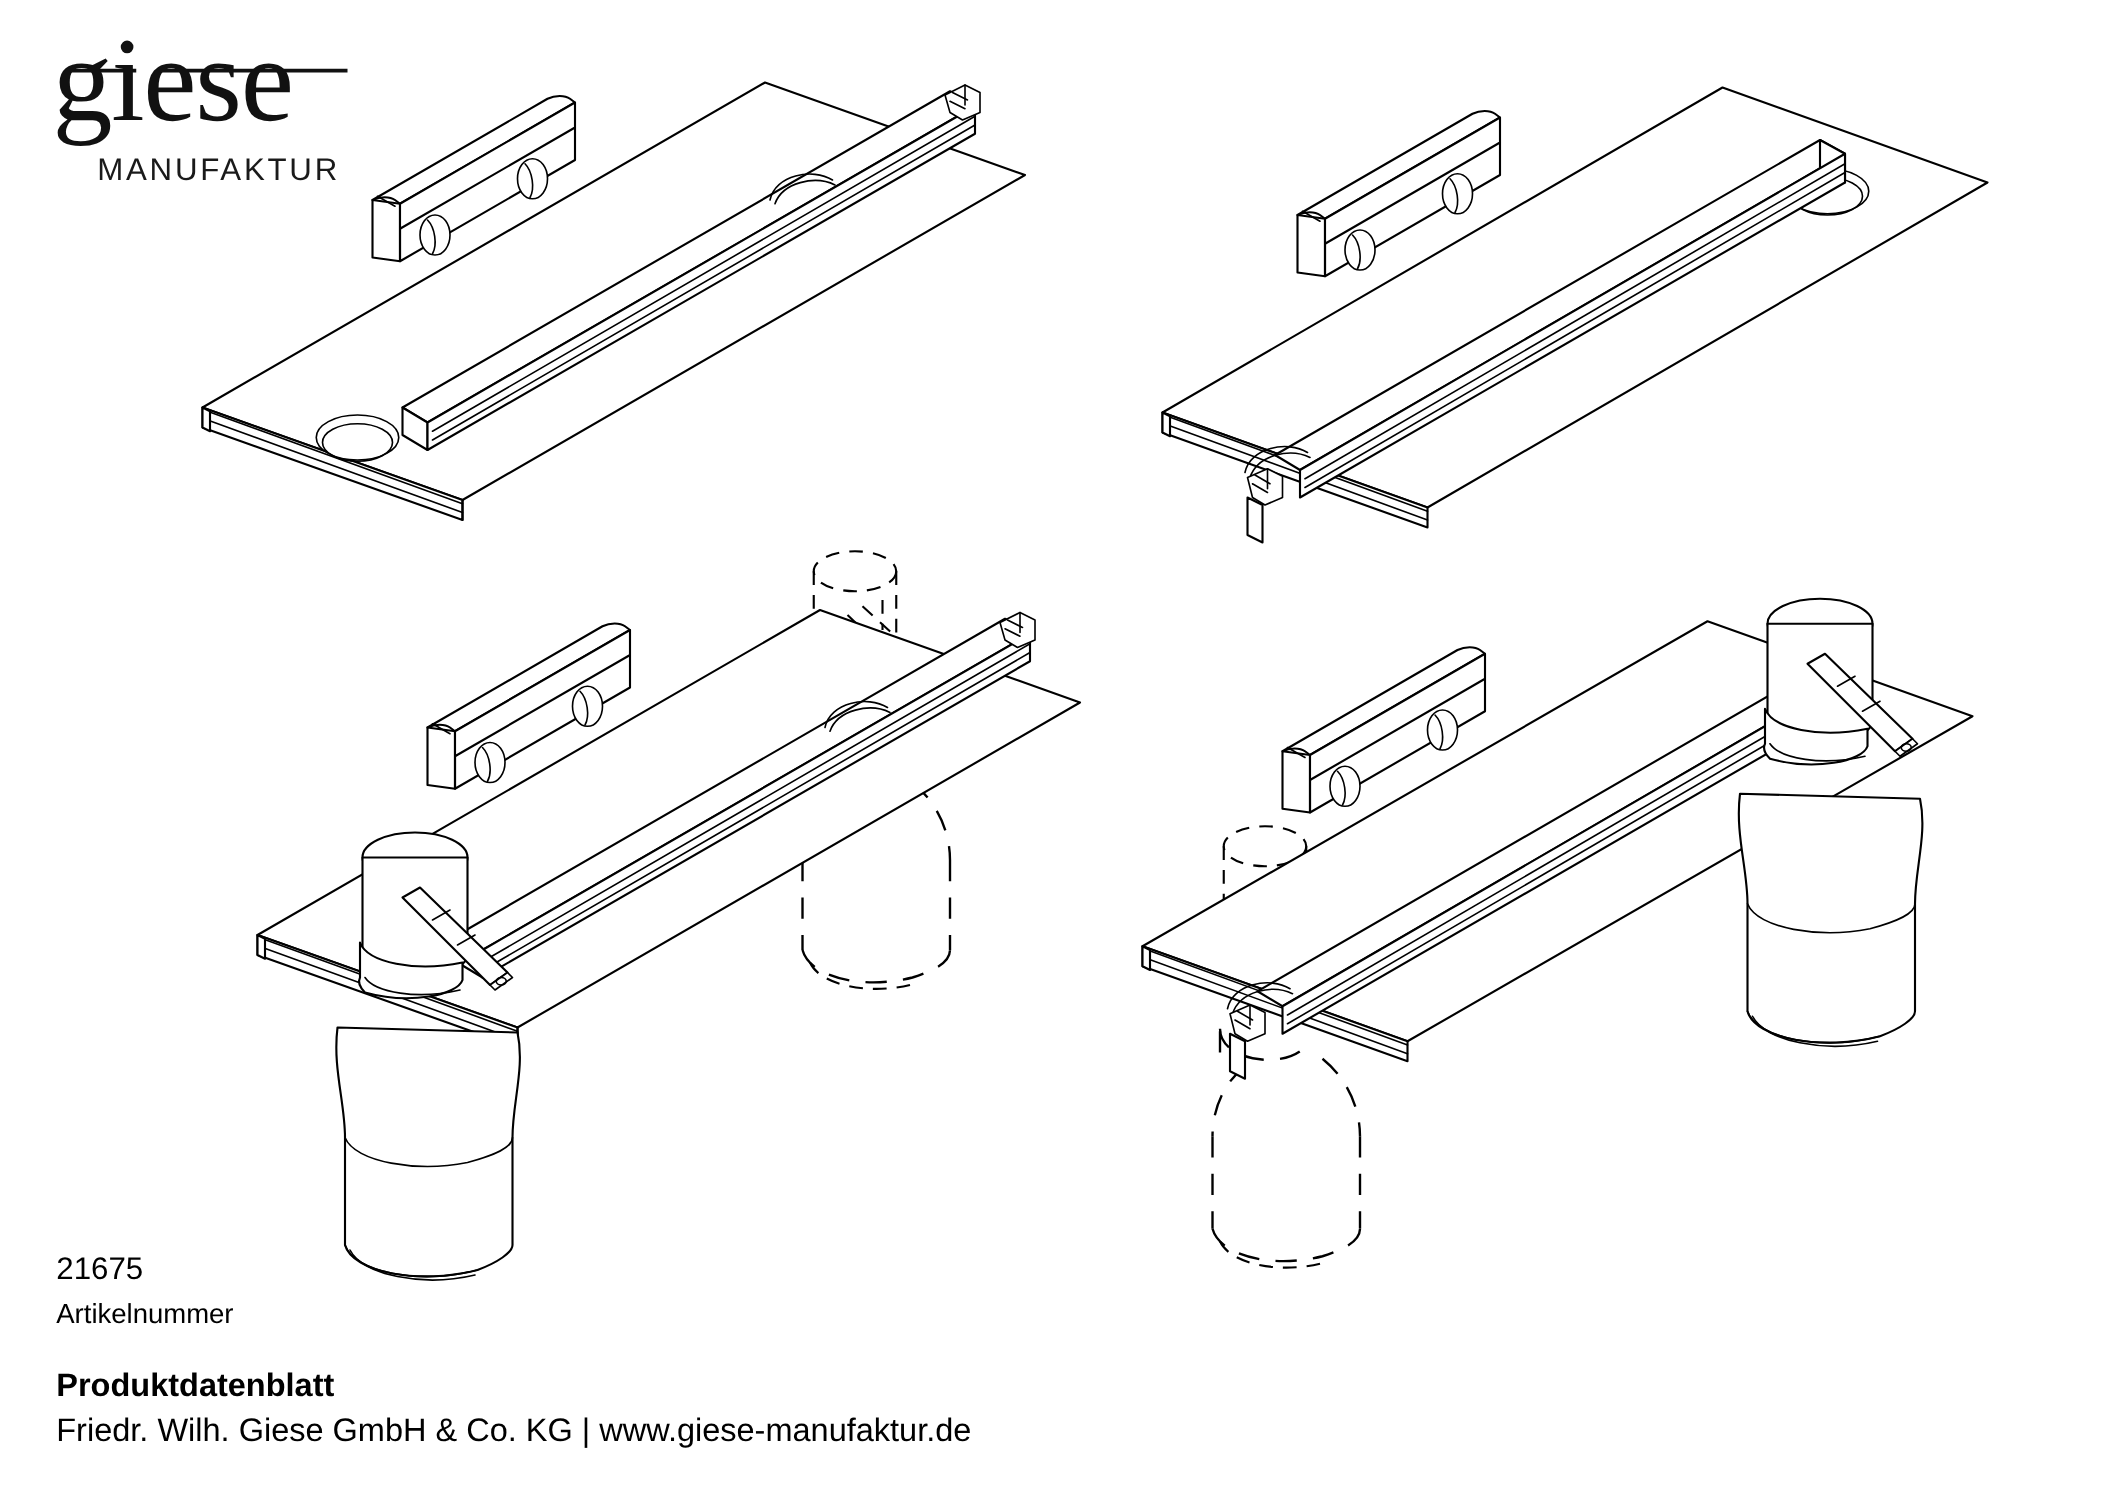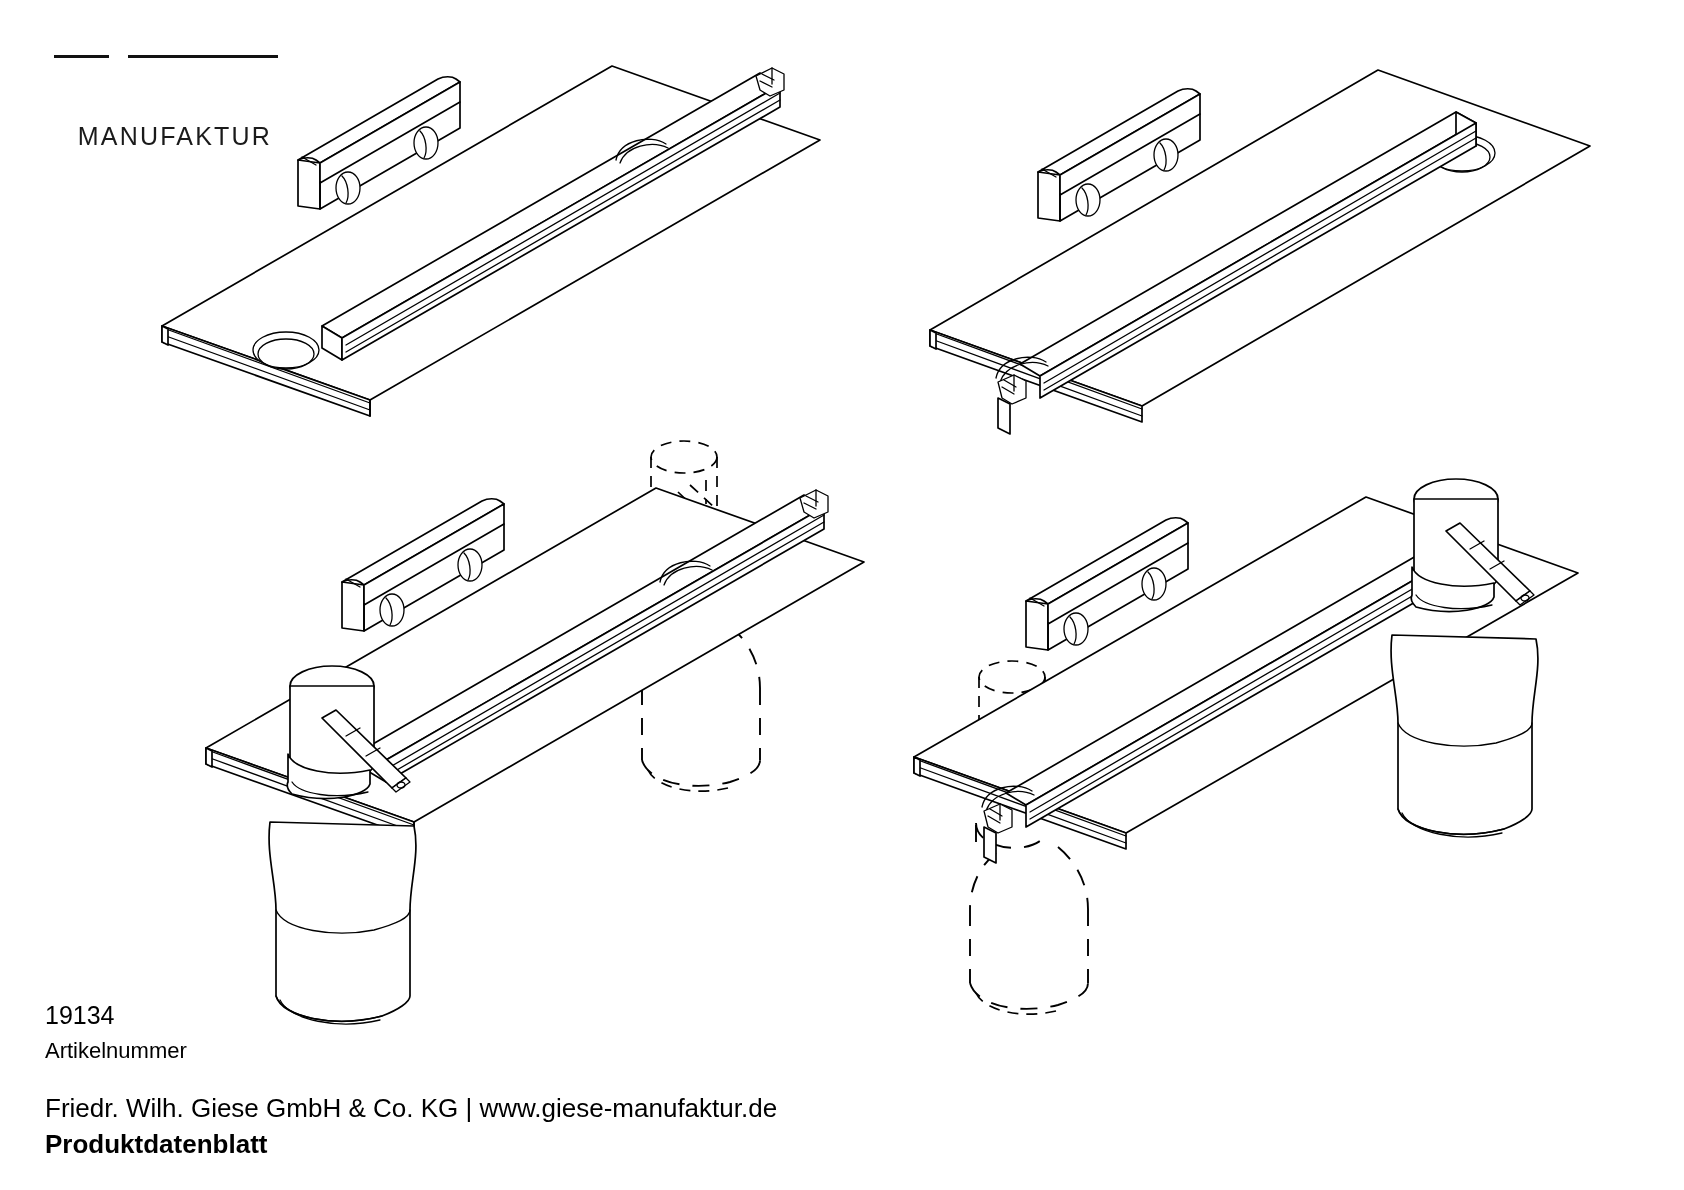--- a/index.html
+++ b/index.html
@@ -151,20 +151,21 @@
     line-height: 36px;
     color: #000000;
   }
 </style>
 </head>
 <body>
 
 <div id="logo-block">
   <div id="logo-rule-left"></div>
   <div id="logo-rule-right"></div>
+  <div id="logo-wordmark">giese</div>
   <div id="logo-sub">MANUFAKTUR</div>
 </div>
 
 <div class="drawing" id="drawing-top-left">
   <svg viewBox="0 0 760 430" width="760" height="430">
     <g>
 
       <path class="ln-face" d="M 42 296 L 492 36 L 700 110 L 250 370 Z"></path>
 
       <path class="ln-face" d="M 42 296 L 250 370 L 250 386 L 42 312 Z"></path>
@@ -451,20 +452,20 @@
       <path class="ln-thin" d="M 610 114 L 624 106"></path>
       <path class="ln-face-thin" d="M 636 146 L 650 136 L 654 140 L 640 150 Z"></path>
       <ellipse class="ln-thin" cx="645" cy="143" rx="4" ry="3"></ellipse>
       <path class="ln-face" d="M 532 112 C 538 128 576 136 614 128 L 614 142 C 610 154 572 162 536 152 C 532 148 530 144 532 140 Z"></path>
       <path class="ln-thin" d="M 536 140 C 544 152 578 158 612 150"></path>
     </g>
   </svg>
 </div>
 
 <div id="article-block">
-  <div id="article-number">19134</div>
+  <div id="article-number">21675</div>
   <div id="article-label">Artikelnummer</div>
 </div>
 
 <div id="footer-block">
+  <div id="footer-title">Produktdatenblatt</div>
   <div id="footer-company">Friedr. Wilh. Giese GmbH &amp; Co. KG | www.giese-manufaktur.de</div>
-  <div id="footer-title">Produktdatenblatt</div>
 </div>
 
 </body></html>

